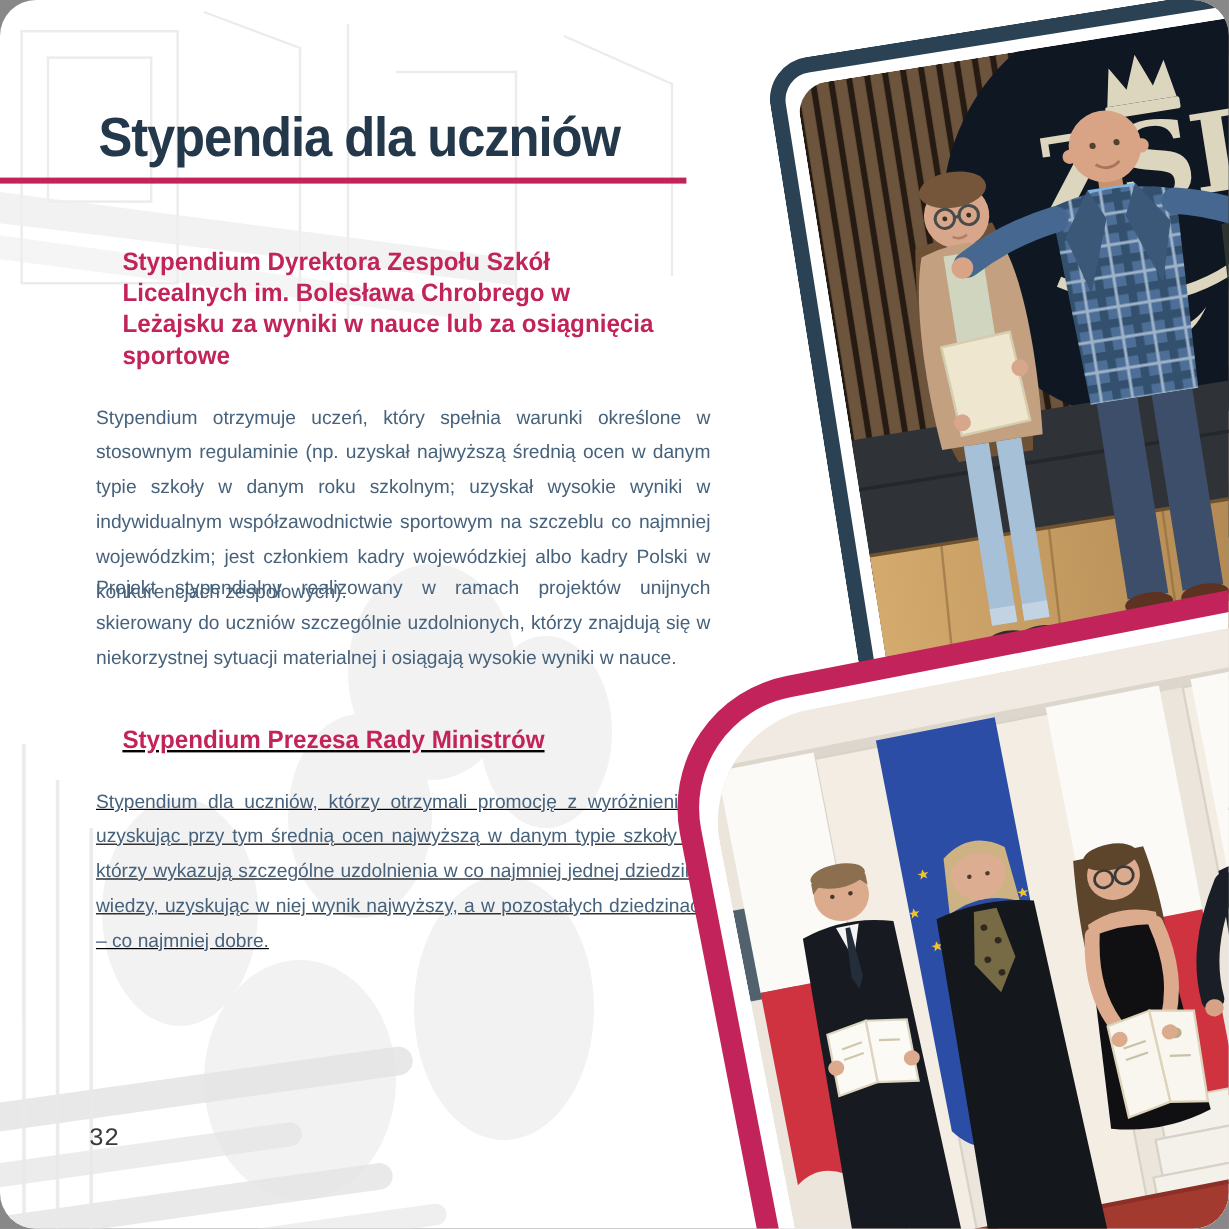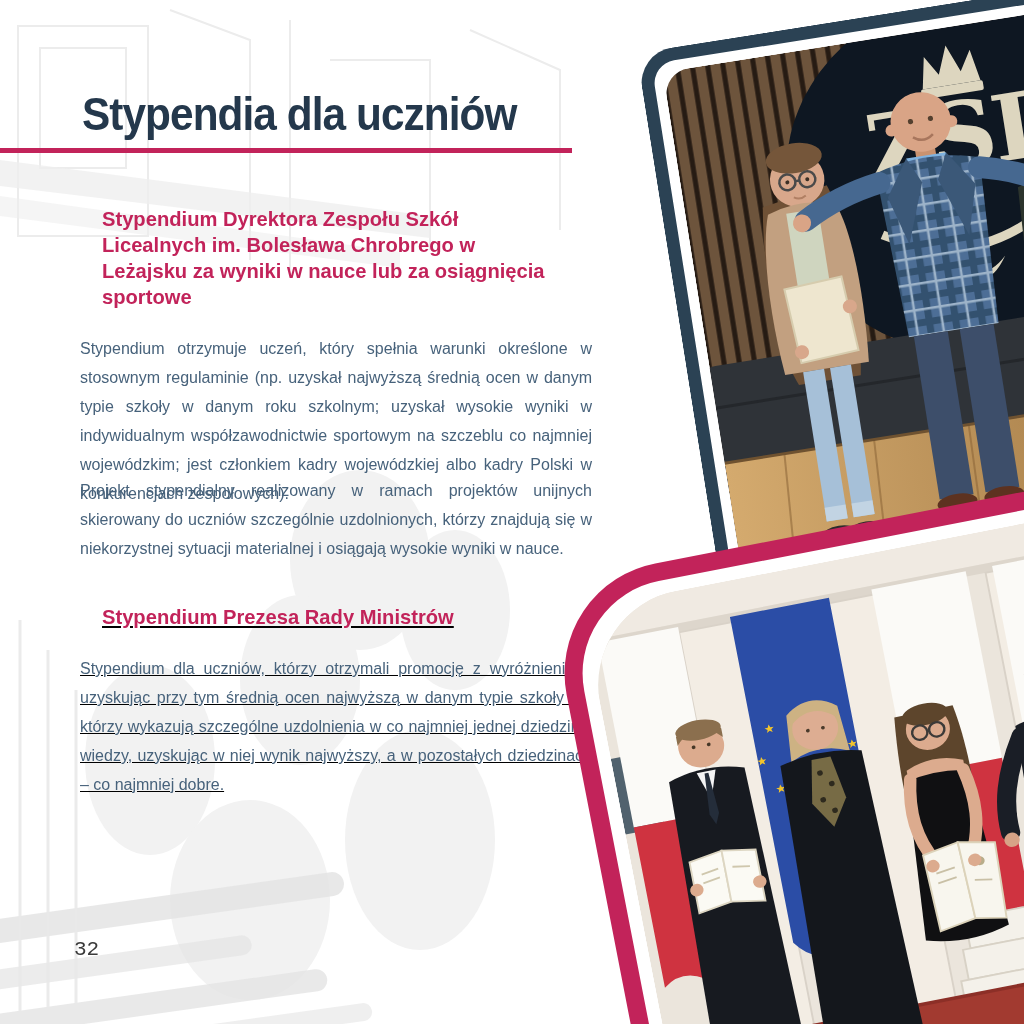--- a/index.html
+++ b/index.html
@@ -7,20 +7,21 @@
     --frame-navy:#2b4254;
     --title-navy:#24384c;
     --body-text:#47627b;
     --page-number-gray:#3a3a3a;
   }
   html,body{margin:0;padding:0;background:#888;}
   .page{
     position:relative;width:1024px;height:1024px;margin:0 auto;
     background:#ffffff;overflow:hidden;
     font-family:"Liberation Sans","DejaVu Sans",sans-serif;
+    border-radius:30px;
   }
   .watermark{position:absolute;inset:0;z-index:0;}
   
   .header{position:absolute;left:82px;top:90px;z-index:2;}
   .page-title{
     margin:0;font-size:46px;font-weight:800;color:var(--title-navy);
     letter-spacing:-1px;line-height:1.05;white-space:nowrap;
   }
   .page-title .squeeze{display:inline-block;transform:scaleX(0.92);transform-origin:left center;}
   .title-rule{

